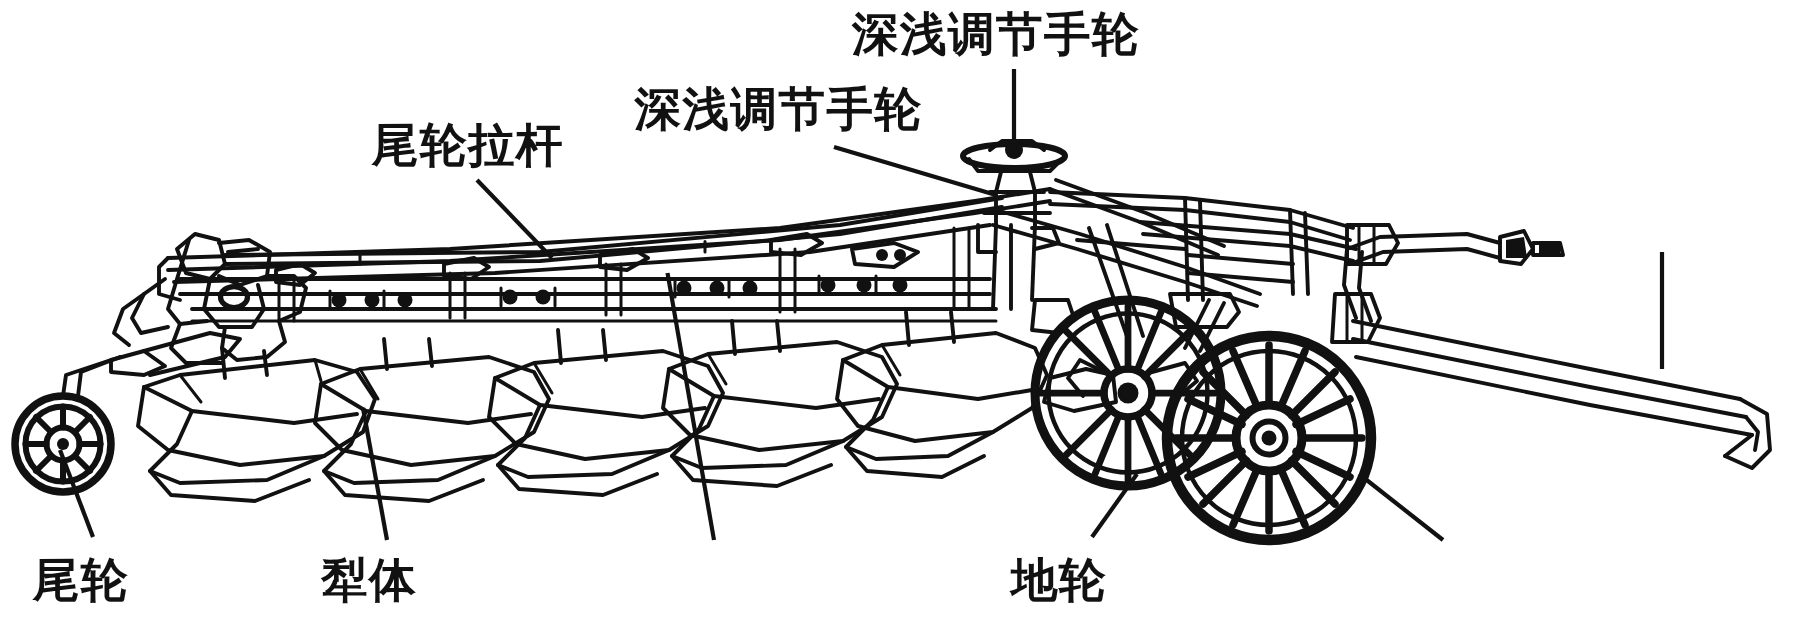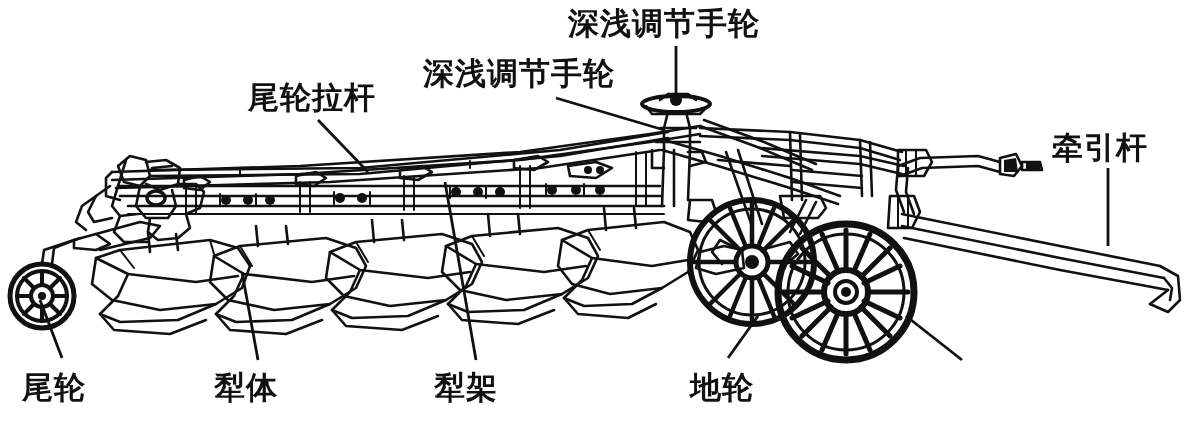--- a/index.html
+++ b/index.html
@@ -370,24 +370,22 @@
       <path class="leader" d="M 906 316 L 962 360"></path>
     </g>
   </svg>
 
   <div class="label" style="left:568px; top:6px;">深浅调节手轮</div>
 
   <div class="label" style="left:423px; top:56px;">深浅调节手轮</div>
 
   <div class="label" style="left:248px; top:80px;text-align:right;">尾轮拉杆</div>
 
-  <div class="label" style="left:1052px; top:130px;">牵引杆</div>
 
   <div class="label" style="left:214px; top:370px;">犁体</div>
 
   <div class="label" style="left:22px; top:370px;">尾轮</div>
 
-  <div class="label" style="left:434px; top:370px;">犁架</div>
-
-  <div class="label" style="left:690px; top:370px;">地轮</div>
+
+  <div class="label" style="left:674px; top:370px;">地轮</div>
 
 
 </div>
 
 </body></html>

